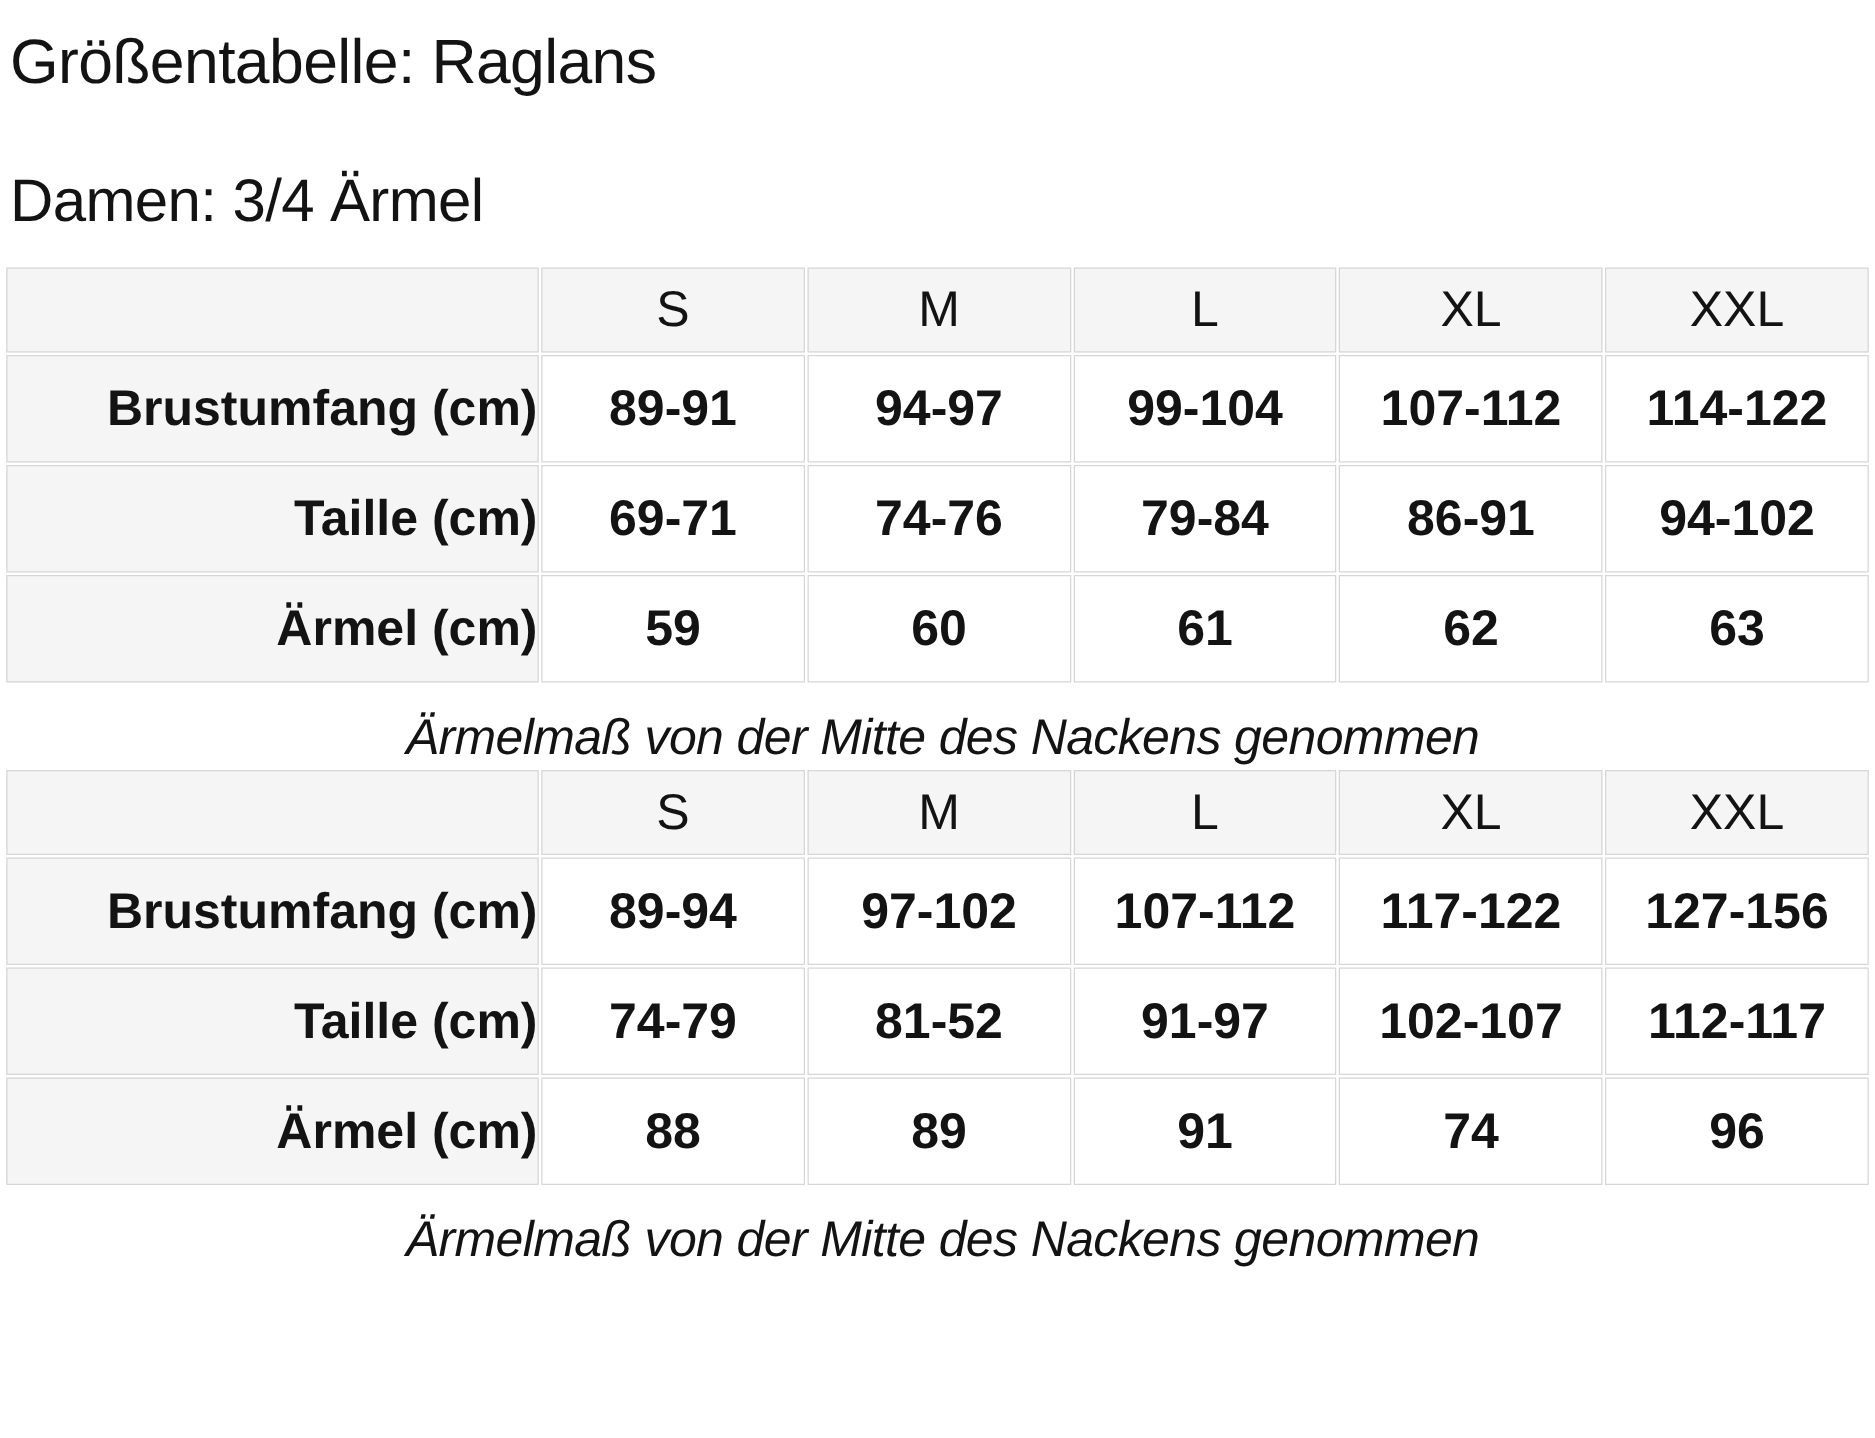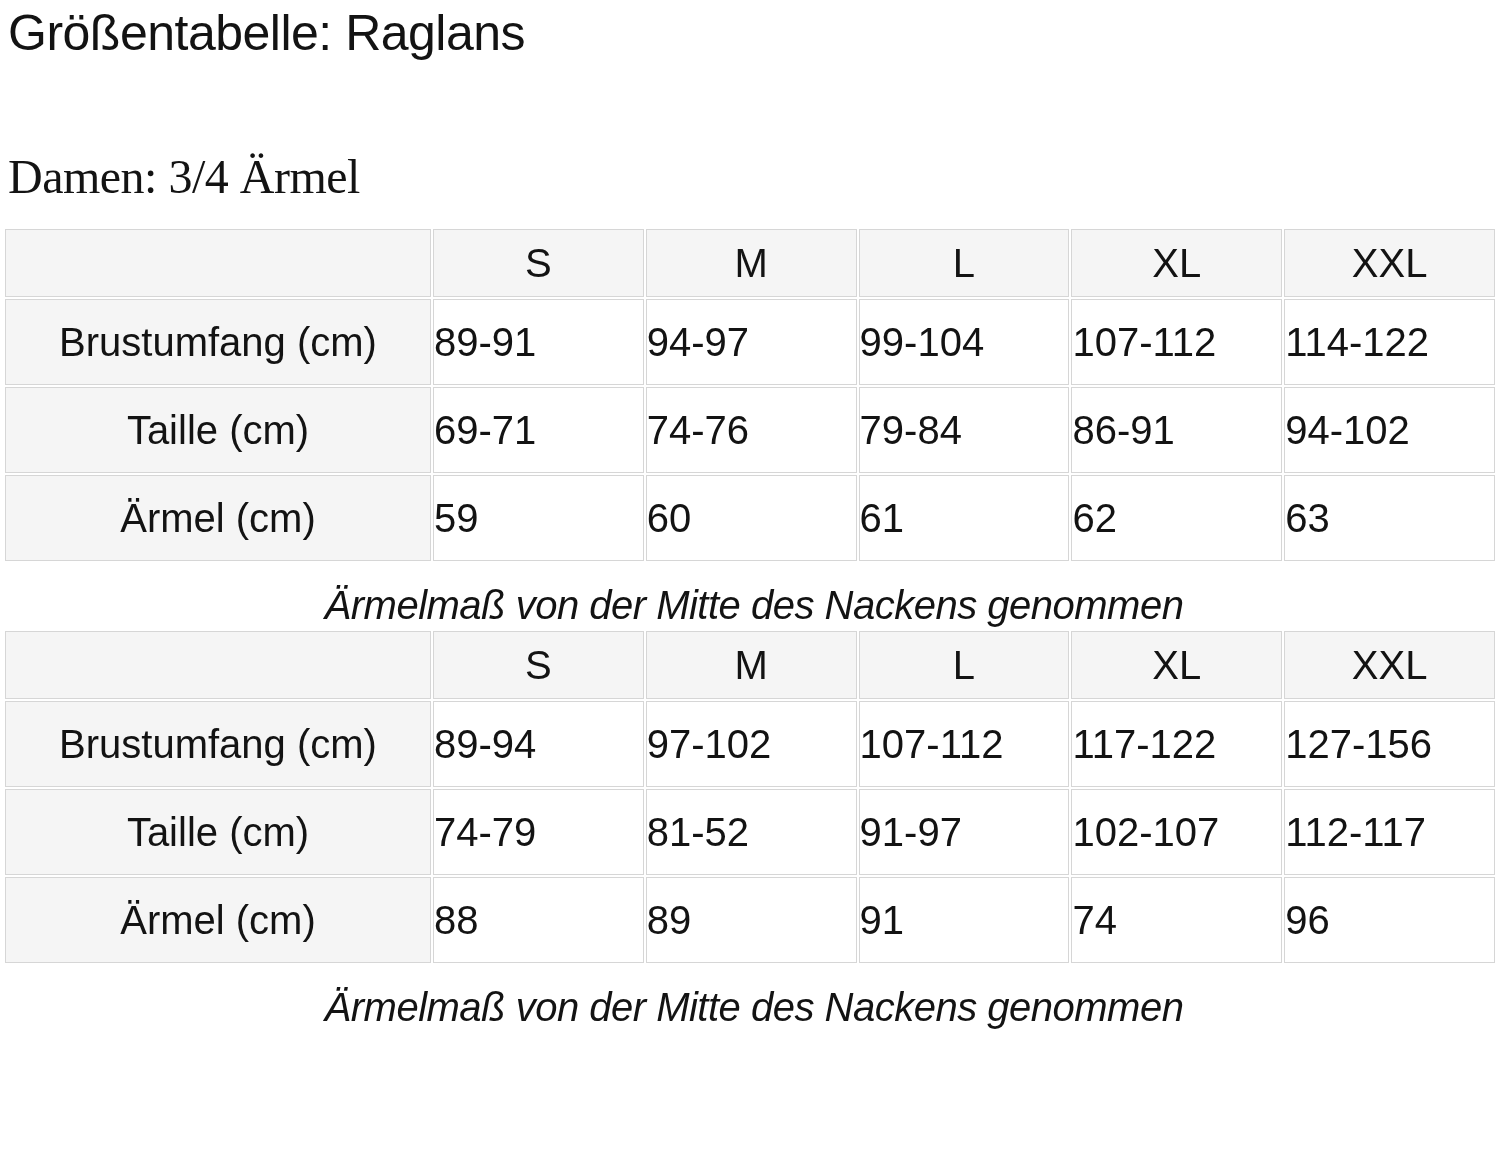--- a/index.html
+++ b/index.html
@@ -6,37 +6,37 @@
   html, body {
     margin: 0;
     padding: 0;
     background: #ffffff;
     width: 1500px;
     height: 1150px;
     font-family: "Liberation Sans", sans-serif;
     color: #131313;
     overflow: hidden;
   }
-  .wrap { padding-top: 4px; }
+  .wrap { padding-top: 20px; }
 
   .page-title {
     font-size: 50px;
     line-height: 58px;
     font-weight: 400;
     letter-spacing: -0.5px;
     margin: 0 0 0 8px;
   }
   .section-heading {
     font-size: 48px;
     line-height: 56px;
     font-weight: 400;
     letter-spacing: -0.5px;
     margin: 0 0 0 8px;
   }
-  .heading-damen { margin-top: 87px; margin-bottom: 22px; font-family: Liberation Serif, serif; }
+  .heading-damen { margin-top: 56px; margin-bottom: 22px; }
   .heading-herren { margin-top: 78px; margin-bottom: 14px; }
 
   table.size-table {
     border-collapse: separate;
     border-spacing: 2px;
     table-layout: fixed;
     width: 1494px;
     margin-left: 3px;
   }
   table.size-table col.label-col { width: 426px; }
@@ -48,29 +48,29 @@
     padding: 0;
   }
   table.size-table thead th {
     height: 68px;
     background: #f5f5f5;
     font-weight: 400;
     text-align: center;
   }
   td.row-label {
     background: #f5f5f5;
-    font-weight: 400;
-    text-align: center;
+    font-weight: 700;
+    text-align: right;
     padding-left: 28px;
     height: 86px;
   }
   td.size-value {
     background: #ffffff;
-    font-weight: 400;
-    text-align: left;
+    font-weight: 700;
+    text-align: center;
     height: 86px;
   }
 
   .footnote {
     font-style: italic;
     font-size: 40px;
     line-height: 48px;
     font-weight: 400;
     letter-spacing: -0.5px;
     margin: 18px 0 0 8px;

